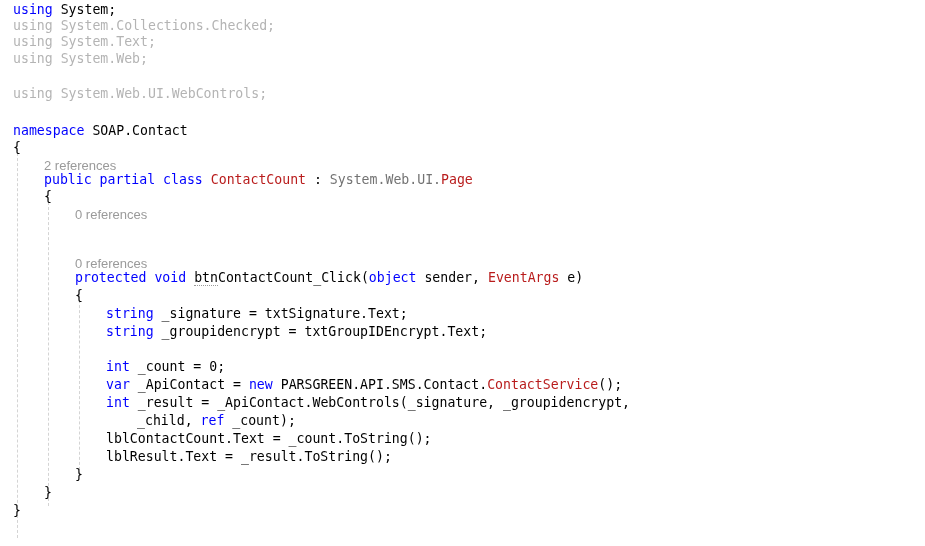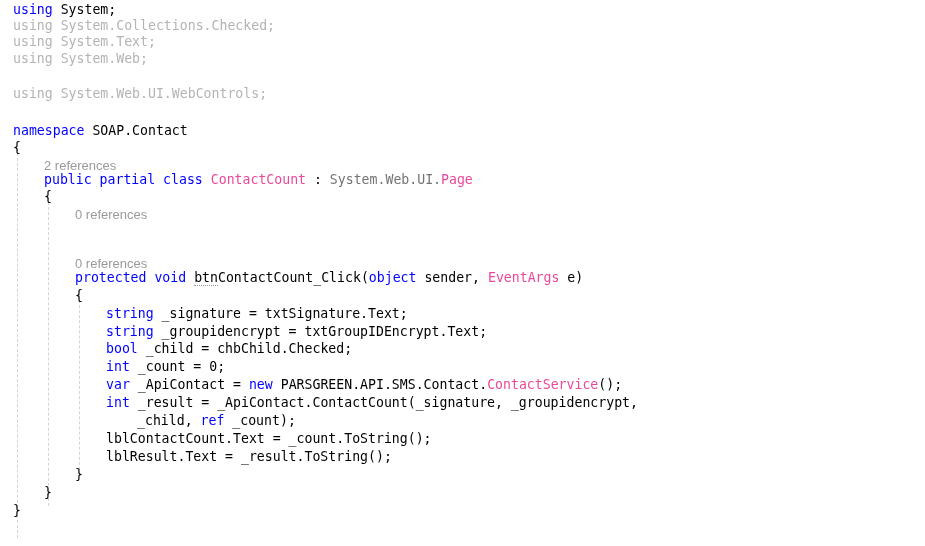--- a/index.html
+++ b/index.html
@@ -44,21 +44,21 @@
     position: absolute;
     white-space: pre;
     font-family: "Liberation Sans", sans-serif;
     font-size: 13px;
     line-height: 12px;
     color: #9a9a9a;
   }
 
   
   .kw   { color: #0000ff; }
-  .type { color: #ec4899; }
+  .type { color: #b91c1c; }
   .dim  { color: #b4b4b4; }
   .dim2 { color: #737373; }
   .plain{ color: #000000; }
 
   .squiggle-dots {
     border-bottom: 1px dotted #9a9a9a;
   }
 
   
   .collapsed {
@@ -111,27 +111,26 @@
   <div class="codelens" style="top:258px; left:75px;">0 references</div>
 
   <div class="line" style="top:270px; left:75px;text-align:center;"><span class="kw">protected</span> <span class="kw">void</span> <span class="plain squiggle-dots">btn</span><span class="plain">ContactCount_Click(</span><span class="kw">object</span><span class="plain"> sender, </span><span class="type">EventArgs</span><span class="plain"> e)</span></div>
 
   <div class="line" style="top:288px; left:75px;"><span class="plain">{</span></div>
 
   <div class="line" style="top:306px; left:106px;"><span class="kw">string</span><span class="plain"> _signature = txtSignature.Text;</span></div>
 
   <div class="line" style="top:324px; left:106px;"><span class="kw">string</span><span class="plain"> _groupidencrypt = txtGroupIDEncrypt.Text;</span></div>
 
-  <div class="line" style="top:341px; left:106px;"><span class="kw">bool</span><span class="plain"> _child = chbChild.Checked;</span></div>
 
   <div class="line" style="top:359px; left:106px;"><span class="kw">int</span><span class="plain"> _count = 0;</span></div>
 
   <div class="line" style="top:377px; left:106px;"><span class="kw">var</span><span class="plain"> _ApiContact = </span><span class="kw">new</span><span class="plain"> PARSGREEN.API.SMS.Contact.</span><span class="type">ContactService</span><span class="plain">();</span></div>
 
-  <div class="line" style="top:395px; left:106px;"><span class="kw">int</span><span class="plain"> _result = _ApiContact.ContactCount(_signature, _groupidencrypt,</span></div>
+  <div class="line" style="top:395px; left:106px;"><span class="kw">int</span><span class="plain"> _result = _ApiContact.WebControls(_signature, _groupidencrypt,</span></div>
 
   <div class="line" style="top:413px; left:137px;"><span class="plain">_child, </span><span class="kw">ref</span><span class="plain"> _count);</span></div>
 
   <div class="line" style="top:449px; left:106px;"><span class="plain">lblResult.Text = _result.ToString();</span></div>
 
   <div class="line" style="top:431px; left:106px;"><span class="plain">lblContactCount.Text = _count.ToString();</span></div>
 
   <div class="line" style="top:467px; left:75px;"><span class="plain">}</span></div>
 
   <div class="line" style="top:485px; left:44px;"><span class="plain">}</span></div>

